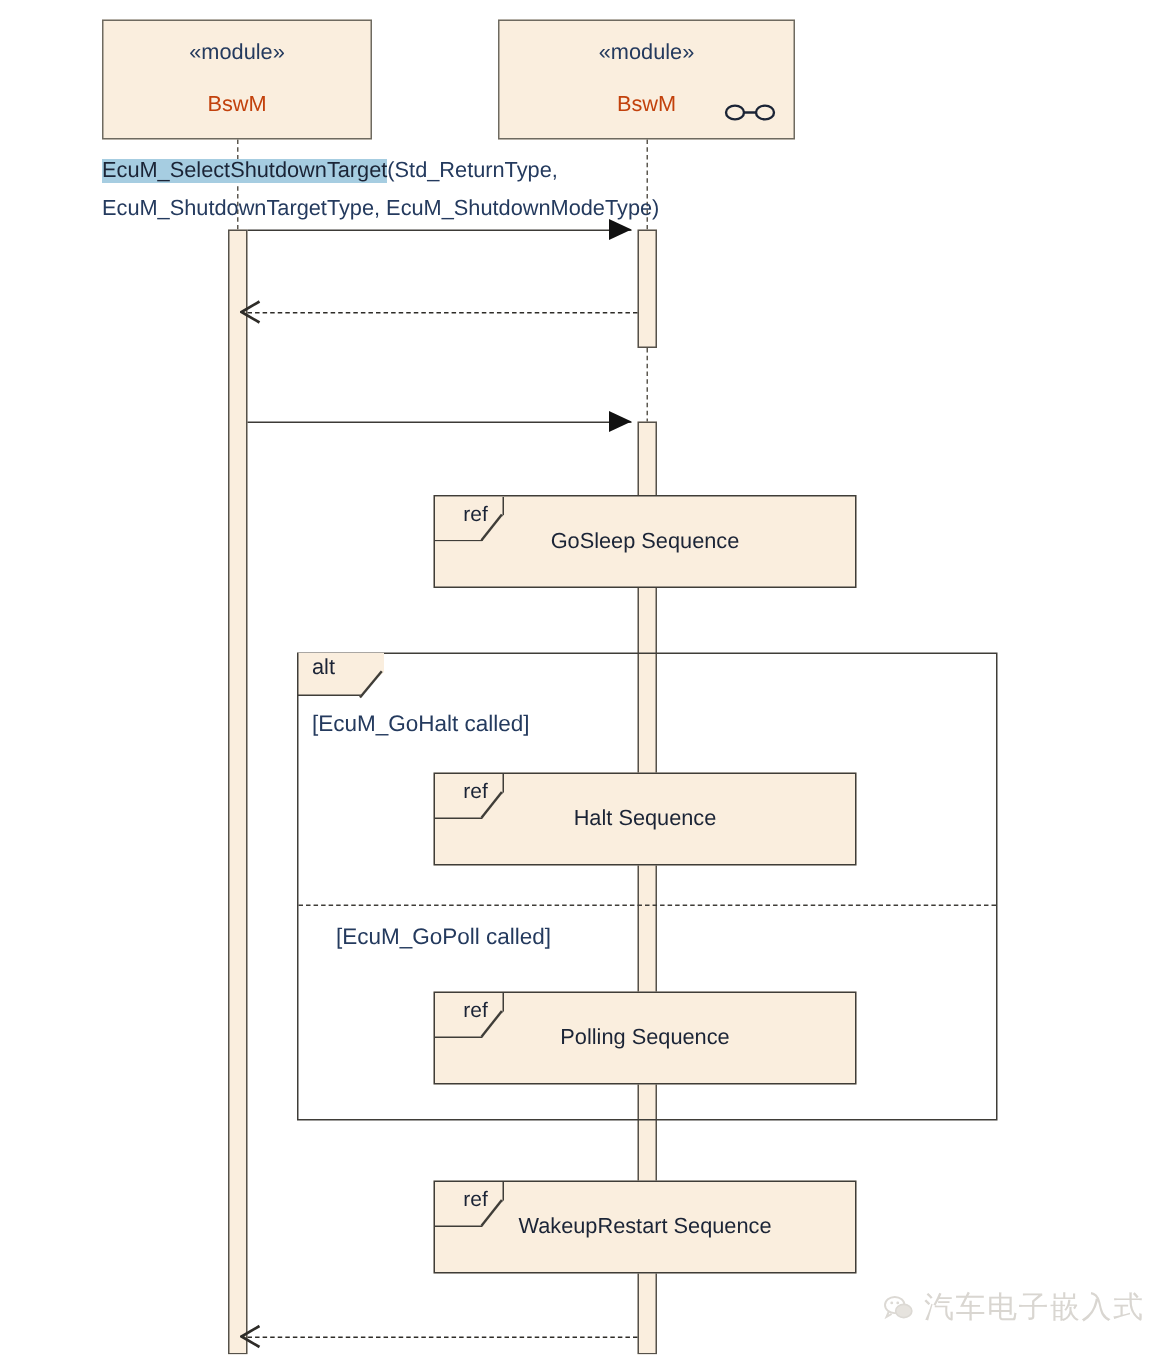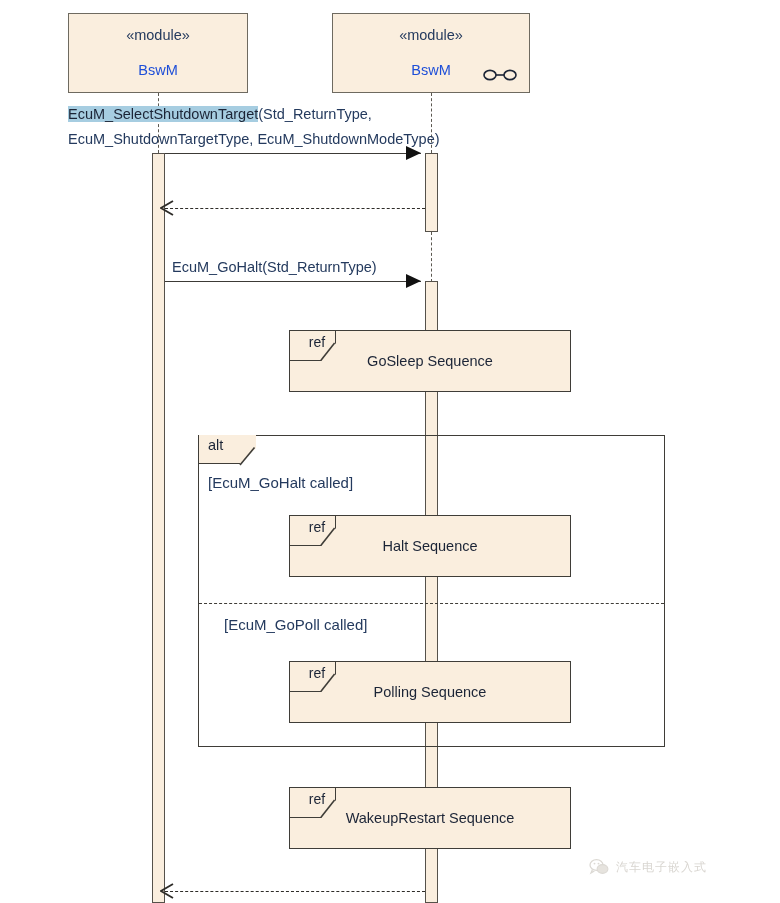--- a/index.html
+++ b/index.html
@@ -31,21 +31,21 @@
     justify-content: center;
   }
   .stereotype {
     font-size: 14.5px;
     color: #243a5e;
     line-height: 1.45;
     white-space: nowrap;
   }
   .module-name {
     font-size: 14.5px;
-    color: #1d4ed8;
+    color: #c2410c;
     line-height: 1.45;
     white-space: nowrap;
     margin-top: 13px;
   }
   .port-icon {
     position: absolute;
     right: 12px;
     bottom: 10px;
     width: 34px;
     height: 14px;
@@ -176,21 +176,21 @@
     pointer-events: none;
   }
 
   
   .watermark {
     position: absolute;
     display: flex;
     align-items: center;
     gap: 7px;
     color: #d6d3ce;
-    font-size: 12px;
+    font-size: 20px;
     letter-spacing: 1px;
     user-select: none;
   }
   .watermark-text {
     color: #d9d6d1;
   }
 </style>
 </head>
 <body>
 
@@ -228,21 +228,20 @@
   <div class="msg-label" style="left:68px; top:130px;">EcuM_ShutdownTargetType, EcuM_ShutdownModeType)</div>
 
   <div class="msg-line" style="left:165px; top:153px; width:256px;"></div>
   <div class="arrow-filled" style="left:406px; top:146px;"></div>
 
   <div class="msg-line dashed" style="left:165px; top:208px; width:260px;"></div>
   <svg class="arrow-open" style="left:160px; top:200px;" viewBox="0 0 14 16">
     <polyline points="13,1 1,8 13,15" fill="none" stroke="#2e2c28" stroke-width="1.8"></polyline>
   </svg>
 
-  <div class="msg-label" style="left:172px; top:258px;">EcuM_GoHalt(Std_ReturnType)</div>
   <div class="msg-line" style="left:165px; top:281px; width:256px;"></div>
   <div class="arrow-filled" style="left:406px; top:274px;"></div>
 
   <div class="ref-box" style="left:289px; top:330px; width:282px; height:62px;">
     <div class="ref-tab">ref</div>
     <svg class="ref-tab-diag" width="46" height="30" viewBox="0 0 46 30">
       <line x1="44.6" y1="12" x2="31" y2="29.2" stroke="#3f3d38" stroke-width="1.6"></line>
     </svg>
     <div class="ref-title">GoSleep Sequence</div>
   </div>

